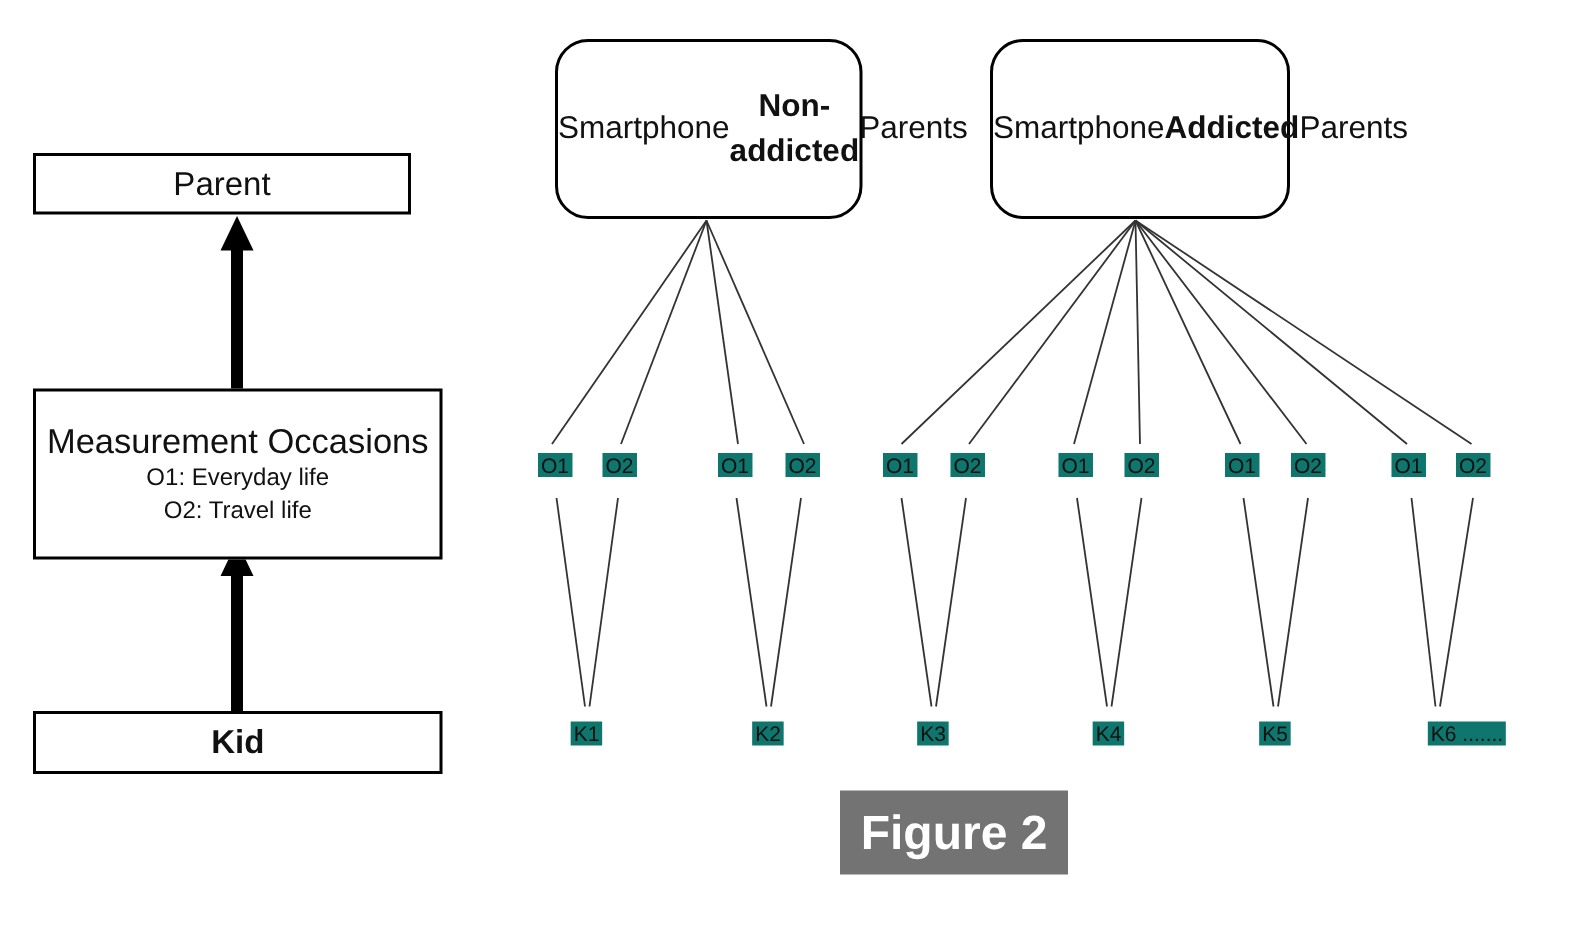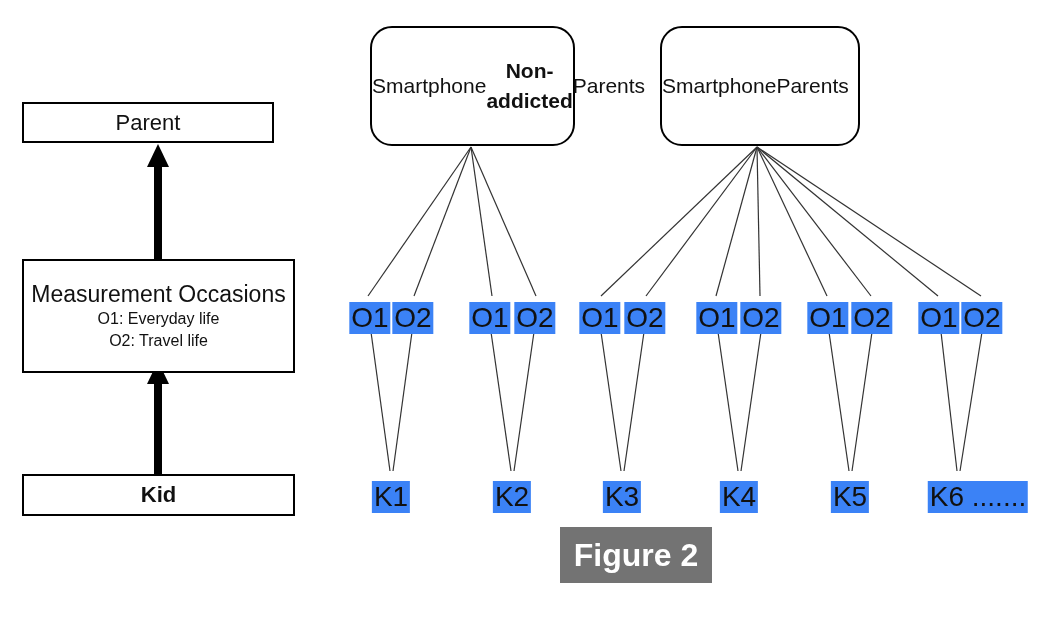--- a/index.html
+++ b/index.html
@@ -49,24 +49,24 @@
     text-align: center;
     font-size: 21px;
     line-height: 30px;
   }
   .group-box-1 { left: 370px; top: 26px; width: 205px; height: 120px; }
   .group-box-2 { left: 660px; top: 26px; width: 200px; height: 120px; }
   .group-line-bold { font-weight: bold; }
   .node-label {
     position: absolute;
     transform: translateX(-50%);
-    font-size: 28px;
+    font-size: 14px;
     white-space: nowrap;
     z-index: 2;
-    background: #3b82f6;
+    background: #0f766e;
     padding: 0 2px;
   }
   .o-label { top: 302px; }
   .k-label { top: 481px; }
   .caption {
     position: absolute;
     left: 560px; top: 527px;
     width: 152px; height: 56px;
     background: #737373;
     color: #ffffff;
@@ -143,20 +143,21 @@
   </div>
 
   <div class="group-box group-box-1">
     <div>Smartphone</div>
     <div class="group-line-bold">Non-addicted</div>
     <div>Parents</div>
   </div>
 
   <div class="group-box group-box-2">
     <div>Smartphone</div>
+    <div class="group-line-bold">Addicted</div>
     <div>Parents</div>
   </div>
 
   <span class="node-label o-label" style="left:370px">O1</span>
   <span class="node-label o-label" style="left:413px">O2</span>
   <span class="node-label o-label" style="left:490px">O1</span>
   <span class="node-label o-label" style="left:535px">O2</span>
   <span class="node-label o-label" style="left:600px">O1</span>
   <span class="node-label o-label" style="left:645px">O2</span>
   <span class="node-label o-label" style="left:717px">O1</span>

